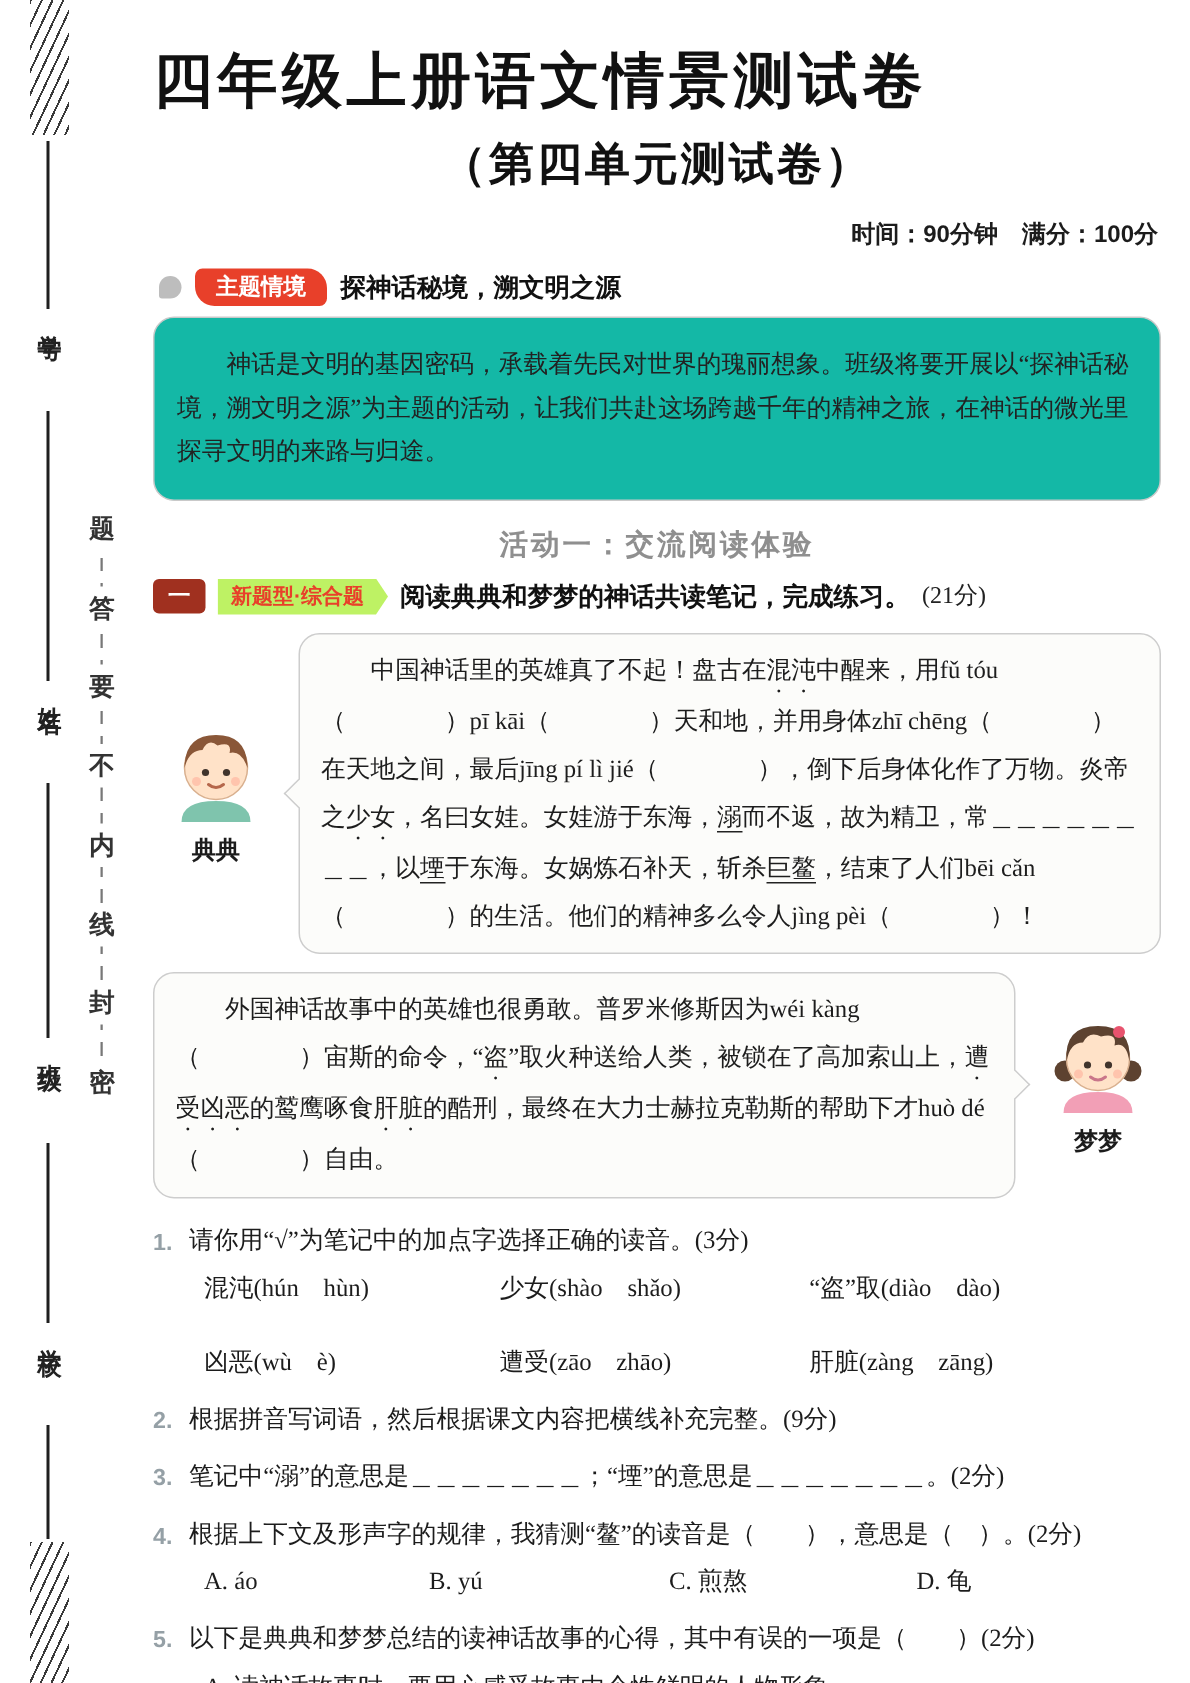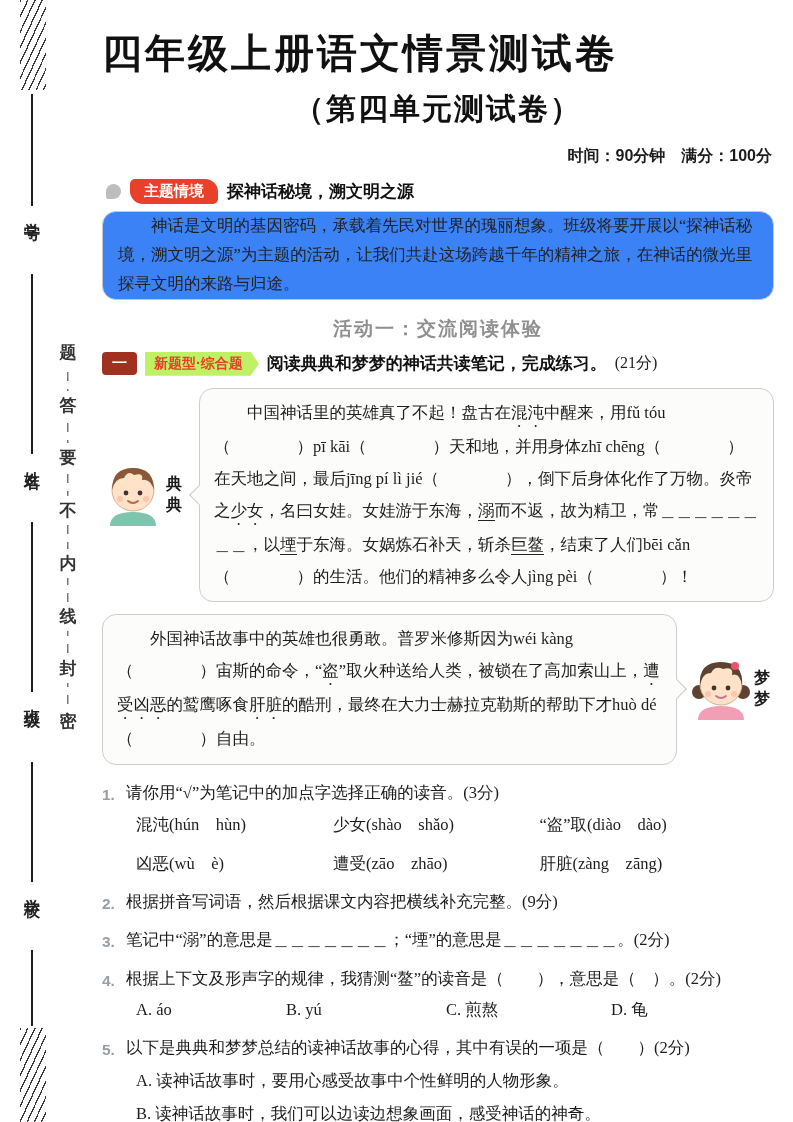--- a/index.html
+++ b/index.html
@@ -33,59 +33,59 @@
   .meta{margin-top:16px;text-align:right;font-family:"Liberation Sans", sans-serif;
         font-size:16px;font-weight:bold;padding-right:2px;}
 
   
   .theme{margin-top:12px;position:relative;}
   .theme-head{display:flex;align-items:center;gap:9px;margin-left:4px;}
   .theme-icon{width:15px;height:15px;border-radius:50% 50% 50% 2px;background:#bdbdbd;flex:none;}
   .theme-badge{background:#e8402a;color:#fff;font-family:"Liberation Sans", sans-serif;
                font-weight:bold;font-size:15px;padding:3px 14px;border-radius:5px 13px 5px 13px;}
   .theme-title{font-family:"Liberation Sans", sans-serif;font-weight:bold;font-size:17px;color:#111;}
-  .theme-box{border:1.6px solid #c9c9c9;border-radius:14px;padding:0 15px;margin-top:7px;background:#3b82f6;}
+  .theme-box{border:1.6px solid #c9c9c9;border-radius:14px;padding:17px 15px;margin-top:7px;background:#14b8a6;}
   .theme-body{margin:0;font-size:16.5px;line-height:1.75;color:#222;}
 
   .activity{margin:16px 0 10px;text-align:center;font-family:"Liberation Sans", sans-serif;
             font-weight:bold;font-size:19px;letter-spacing:2px;color:#8f8f8f;}
 
   
   .ex-head{display:flex;align-items:center;gap:8px;margin:4px 0 10px;}
   .ex-num{background:#a0301f;color:#fff;font-family:"Liberation Sans", sans-serif;font-weight:bold;
           font-size:15px;padding:2px 10px;border-radius:4px;flex:none;}
   .ex-tag{background:#bef264;color:#e8402a;font-family:"Liberation Sans", sans-serif;font-weight:bold;
           font-size:14px;padding:3px 16px 3px 9px;flex:none;
           clip-path:polygon(0 0,calc(100% - 8px) 0,100% 50%,calc(100% - 8px) 100%,0 100%);}
   .ex-title{font-family:"Liberation Sans", sans-serif;font-weight:bold;font-size:17px;color:#111;}
   .ex-score{font-size:16px;color:#222;}
 
   
   .brow{display:flex;gap:13px;margin-top:12px;align-items:center;}
-  .avatar-col{width:84px;flex:none;display:flex;flex-direction:row;align-items:center;gap:2px;}
+  .avatar-col{width:84px;flex:none;display:flex;flex-direction:column;align-items:center;gap:2px;}
   .speaker{font-size:16px;font-weight:bold;}
   .bubble{position:relative;flex:1;border:1.6px solid #cdcdcd;background:#fcfcfa;border-radius:14px;
           padding:8px 14px;}
   .btext{margin:0;font-size:16.5px;line-height:1.95;color:#1d1d1d;}
   .tail{position:absolute;width:13px;height:13px;background:#fcfcfa;top:50%;}
   .tail.tl{left:-8px;border-left:1.6px solid #cdcdcd;border-bottom:1.6px solid #cdcdcd;
            transform:translateY(-50%) rotate(45deg);}
   .tail.tr{right:-8px;border-left:1.6px solid #cdcdcd;border-bottom:1.6px solid #cdcdcd;
            transform:translateY(-50%) rotate(225deg);}
   .em{-webkit-text-emphasis:dot;-webkit-text-emphasis-position:under right;
       text-emphasis:dot;text-emphasis-position:under right;}
   .u{border-bottom:1.6px solid #222;}
 
   
   .questions{margin-top:14px;font-size:16.5px;}
   .q{display:flex;margin-top:9px;line-height:1.75;}
   .qnum{color:#95a0a6;font-weight:bold;font-family:"Liberation Sans", sans-serif;
         width:24px;flex:none;font-size:15.5px;padding-top:2px;}
   .qbody{flex:1;}
-  .q1-opts{display:grid;grid-template-columns:1.05fr 1.1fr 1.25fr;margin:3px 0 0 10px;row-gap:11px;}
+  .q1-opts{display:grid;grid-template-columns:1.05fr 1.1fr 1.25fr;margin:3px 0 0 10px;row-gap:21px;}
   .q4-opts{display:grid;grid-template-columns:150px 160px 165px 1fr;margin:3px 0 0 10px;}
   .q5-opts div{margin:4px 0 0 10px;}
 </style>
 </head>
 <body>
 
 <div class="page">
 
   <aside class="sidebar">
     <div class="hatch top"></div>

